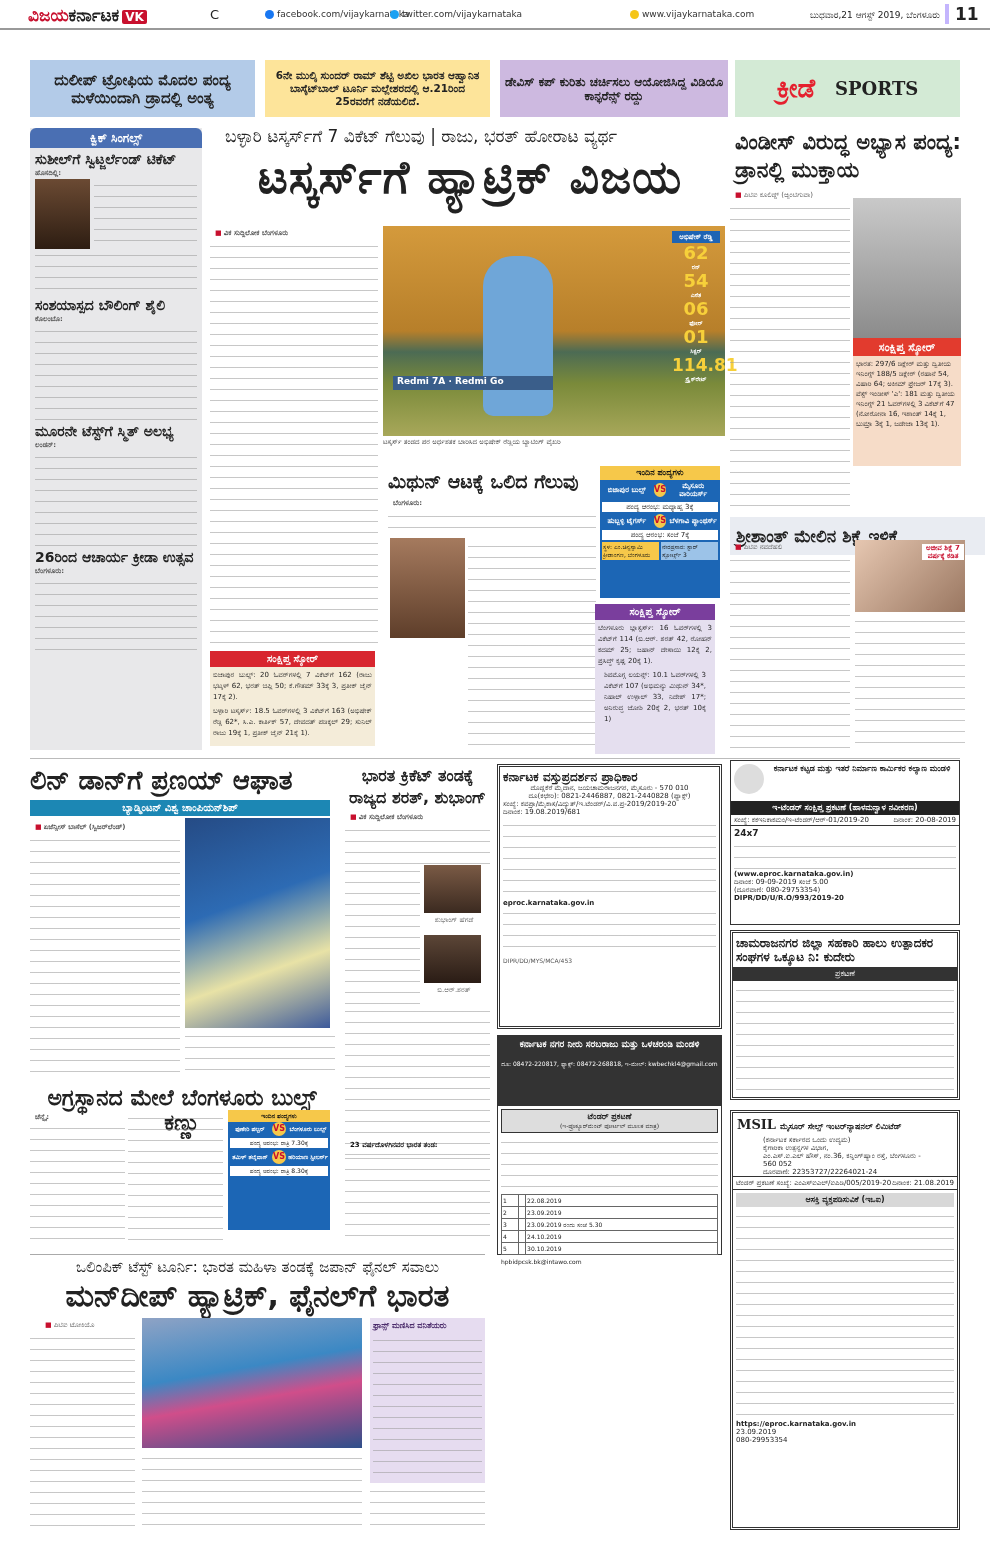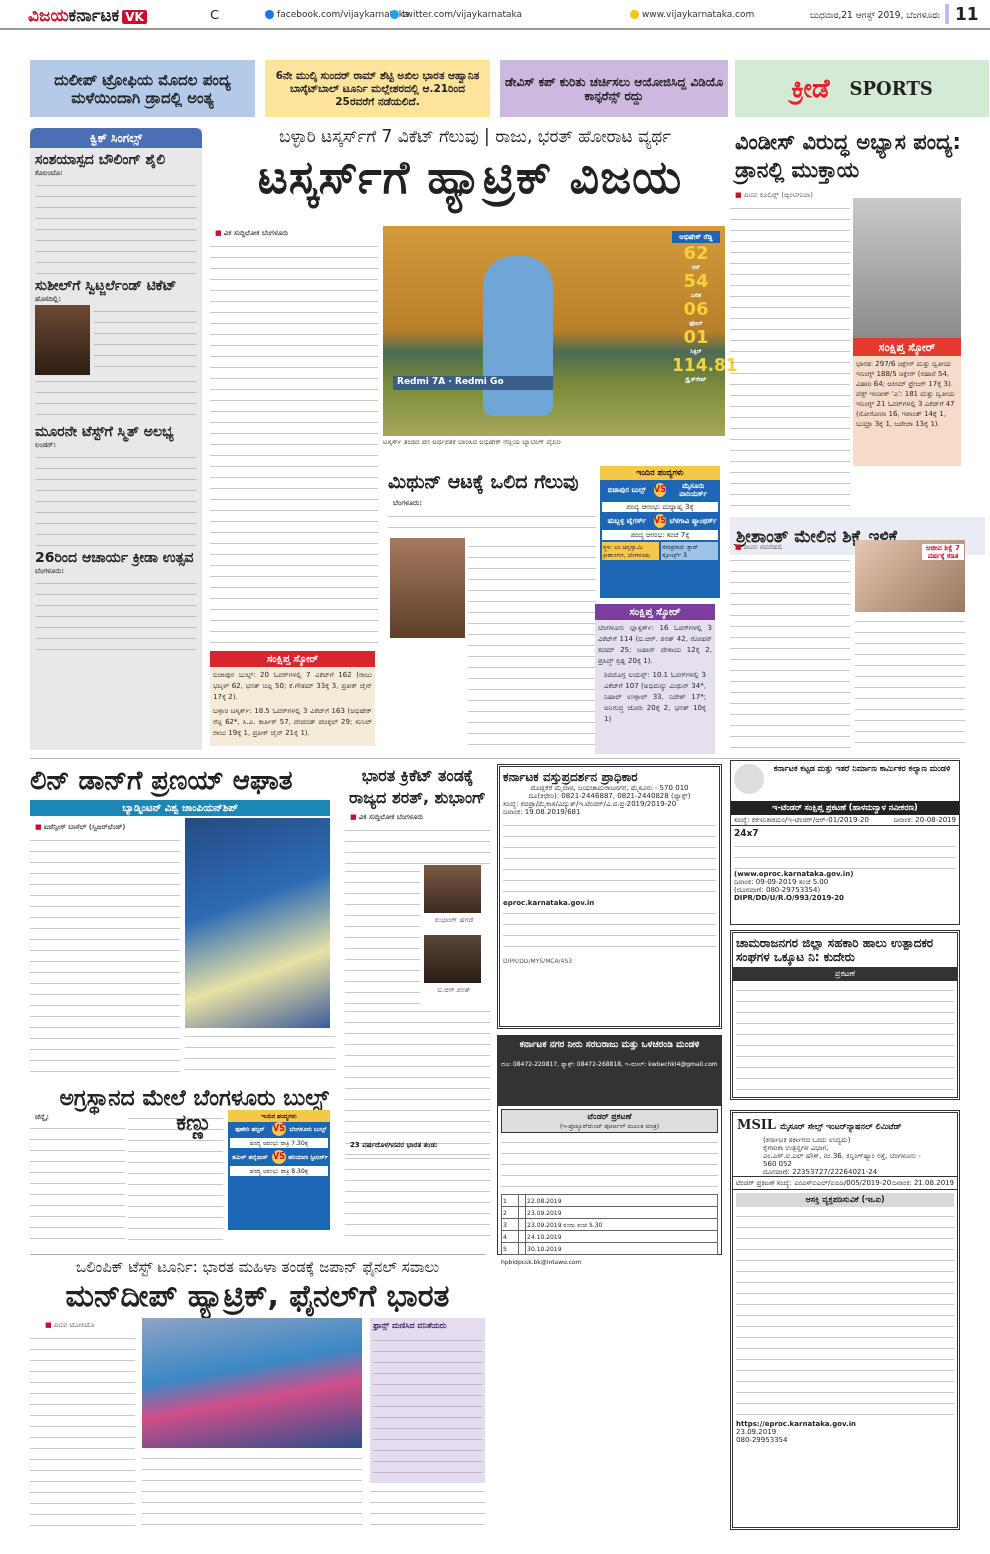--- a/index.html
+++ b/index.html
@@ -11,29 +11,29 @@
 .vk{display:inline-block;background:#c8102e;color:#fff;font-size:12px;padding:0 3px;border-radius:2px;margin-left:3px}
 .mc{left:210px;top:7px;font-size:13px}
 .soc{top:9px;font-size:9px;color:#333}
 .dot{display:inline-block;width:9px;height:9px;border-radius:50%;margin-right:3px;vertical-align:middle}
 .date{left:810px;top:10px;font-size:9px}
 .pnum{left:945px;top:4px;font-size:17px;font-weight:bold;border-left:4px solid #c4b5fd;padding-left:6px}
 .box{display:flex;align-items:center;justify-content:center;text-align:center;padding:4px}
 .b1{left:30px;top:60px;width:225px;height:57px;background:#b3cbe8;font-size:15px;font-weight:bold}
 .b2{left:265px;top:60px;width:225px;height:57px;background:#fde49a;font-size:10.5px;font-weight:bold}
 .b3{left:500px;top:60px;width:228px;height:57px;background:#cdb9e0;font-size:12px;font-weight:bold}
-.b4{left:735px;top:60px;width:254px;height:57px;background:#d3ead5;}
+.b4{left:735px;top:60px;width:225px;height:57px;background:#d3ead5;}
 .b4 .kn{color:#e5202e;font-size:26px;font-weight:bold;margin-right:20px}
 .b4 .en{font-family:"DejaVu Serif",serif;font-size:18px;font-weight:bold}
 .sidebar{left:30px;top:128px;width:172px;height:622px;background:#e8e8ea}
 .sb-tab{background:#4a6fb3;color:#fff;text-align:center;font-size:12px;font-weight:bold;padding:3px;border-radius:6px 6px 0 0}
 .sb-h{font-size:14px;font-weight:bold;padding:3px 5px 0}
 .txt{font-size:7px;line-height:11px;color:#555;padding:0 5px;text-align:justify;overflow:hidden}
 .lines{background:repeating-linear-gradient(180deg,transparent 0 6px,#9a9a9a 6px 7px,transparent 7px 11px);opacity:.55}
-.kicker{left:225px;top:126px;width:500px;text-align:center;font-size:17px}
+.kicker{left:225px;top:126px;width:500px;text-align:left;font-size:17px}
 .mainh{left:210px;top:150px;width:520px;text-align:center;font-size:46px;font-weight:bold;letter-spacing:1px}
 .photo1{left:383px;top:226px;width:342px;height:210px;background:linear-gradient(180deg,#d49a3c 0%,#b77f2a 50%,#4c6b54 60%,#7a8a3a 75%,#a8a85a 100%)}
 .batsman{left:100px;top:30px;width:70px;height:160px;background:#6fa6d8;border-radius:30px 30px 10px 10px}
 .stats{right:5px;top:5px;width:48px;text-align:center;color:#f7d03a;font-weight:bold}
 .stats .lab{background:#1e64b4;color:#fff;font-size:7px;padding:2px}
 .stats .n{font-size:18px;line-height:20px}
 .stats .s{font-size:6px;color:#fff}
 .caption{left:383px;top:438px;width:300px;font-size:7px;color:#333}
 .wi-h{left:735px;top:128px;width:245px;font-size:21px;font-weight:bold;line-height:28px;text-align:left}
 .photo2{left:853px;top:198px;width:108px;height:140px;background:linear-gradient(180deg,#c9c9c9,#8b8b8b)}
@@ -67,21 +67,21 @@
 .ad2-bar{background:#222;color:#fff;font-size:8px;font-weight:bold;text-align:center;padding:2px}
 .ad3{left:730px;top:930px;width:230px;height:170px;border:3px double #333;font-size:7px}
 .ad3-tag{background:#333;color:#fff;text-align:center;font-size:8px;padding:2px}
 .ad4{left:497px;top:1035px;width:225px;height:220px;border:1px solid #333;font-size:7px}
 .ad4-top{background:#333;color:#fff;padding:3px;text-align:center;height:70px}
 .ad4-sub{background:#ddd;border:1px solid #333;margin:3px;text-align:center;font-weight:bold;font-size:8px;padding:2px}
 .tbl{margin:3px;border-collapse:collapse;width:calc(100% - 6px)}
 .tbl td{border:1px solid #666;height:12px;font-size:6px;padding:1px}
 .ad5{left:730px;top:1110px;width:230px;height:420px;border:3px double #333;font-size:7px}
 .ad5-title{background:#d8d8d8;text-align:center;font-weight:bold;font-size:8px;padding:2px;margin:3px}
-.bulls-h{left:44px;top:1085px;width:300px;font-size:22px;font-weight:bold;text-align:center}
+.bulls-h{left:32px;top:1085px;width:300px;font-size:22px;font-weight:bold;text-align:center}
 .pkl{left:228px;top:1110px;width:102px;height:120px;background:#1c66b5;color:#fff;font-size:6px}
 .rule2{left:30px;top:1254px;width:455px;height:1px;background:#aaa}
 .oly-k{left:30px;top:1258px;width:455px;text-align:center;font-size:15px}
 .oly-h{left:30px;top:1278px;width:455px;text-align:center;font-size:30px;font-weight:bold}
 .hockey{left:142px;top:1318px;width:220px;height:130px;background:linear-gradient(170deg,#8fa3c5,#3b88c4 40%,#d04e8a 60%,#2e4f8a)}
 .side-p{left:370px;top:1318px;width:115px;background:#e6dcf0;height:165px}
 .side-ph{font-size:8px;font-weight:bold;padding:3px;color:#4a2a6a}
 </style>
 </head>
 <body>
@@ -102,32 +102,32 @@
 <div class="abs box b2">6ನೇ ಮುಲ್ಕಿ ಸುಂದರ್ ರಾಮ್ ಶೆಟ್ಟಿ ಅಖಿಲ ಭಾರತ ಆಹ್ವಾನಿತ ಬಾಸ್ಕೆಟ್‌ಬಾಲ್ ಟೂರ್ನಿ ಮಲ್ಲೇಶರದಲ್ಲಿ ಆ.21ರಿಂದ 25ರವರೆಗೆ ನಡೆಯಲಿದೆ.</div>
 <div class="abs box b3">ಡೇವಿಸ್ ಕಪ್ ಕುರಿತು ಚರ್ಚಿಸಲು ಆಯೋಜಿಸಿದ್ದ ವಿಡಿಯೊ ಕಾನ್ಫರೆನ್ಸ್ ರದ್ದು</div>
 <div class="abs box b4">
   <span class="kn">ಕ್ರೀಡೆ</span>
   <span class="en">SPORTS</span>
 </div>
 
 <div class="abs sidebar">
   <div class="sb-tab">ಕ್ವಿಕ್ ಸಿಂಗಲ್ಸ್</div>
   <div>
-    <div class="sb-h">ಸಂಶಯಾಸ್ಪದ ಬೌಲಿಂಗ್ ಶೈಲಿ</div>
-    <div class="txt"><b>ಕೊಲಂಬೊ:</b></div>
-    <div class="lines" style="height:95px;margin:0 5px"></div>
-  </div>
-  <div>
     <div class="sb-h">ಸುಶೀಲ್‌ಗೆ ಸ್ವಿಟ್ಜರ್ಲೆಂಡ್ ಟಿಕೆಟ್</div>
     <div class="txt"><b>ಹೊಸದಿಲ್ಲಿ:</b></div>
     <div style="display:flex;gap:4px;padding:0 5px">
       <div style="width:55px;height:70px;background:linear-gradient(180deg,#6b4a33,#2d1d12)"></div>
       <div class="lines" style="flex:1;height:70px"></div>
     </div>
     <div class="lines" style="height:45px;margin:0 5px"></div>
+  </div>
+  <div>
+    <div class="sb-h">ಸಂಶಯಾಸ್ಪದ ಬೌಲಿಂಗ್ ಶೈಲಿ</div>
+    <div class="txt"><b>ಕೊಲಂಬೊ:</b></div>
+    <div class="lines" style="height:95px;margin:0 5px"></div>
   </div>
   <div>
     <div class="sb-h">ಮೂರನೇ ಟೆಸ್ಟ್‌ಗೆ ಸ್ಮಿತ್ ಅಲಭ್ಯ</div>
     <div class="txt"><b>ಲಂಡನ್:</b></div>
     <div class="lines" style="height:95px;margin:0 5px"></div>
   </div>
   <div>
     <div class="sb-h">26ರಿಂದ ಆಚಾರ್ಯ ಕ್ರೀಡಾ ಉತ್ಸವ</div>
     <div class="txt"><b>ಬೆಂಗಳೂರು:</b></div>
     <div class="lines" style="height:75px;margin:0 5px"></div>

